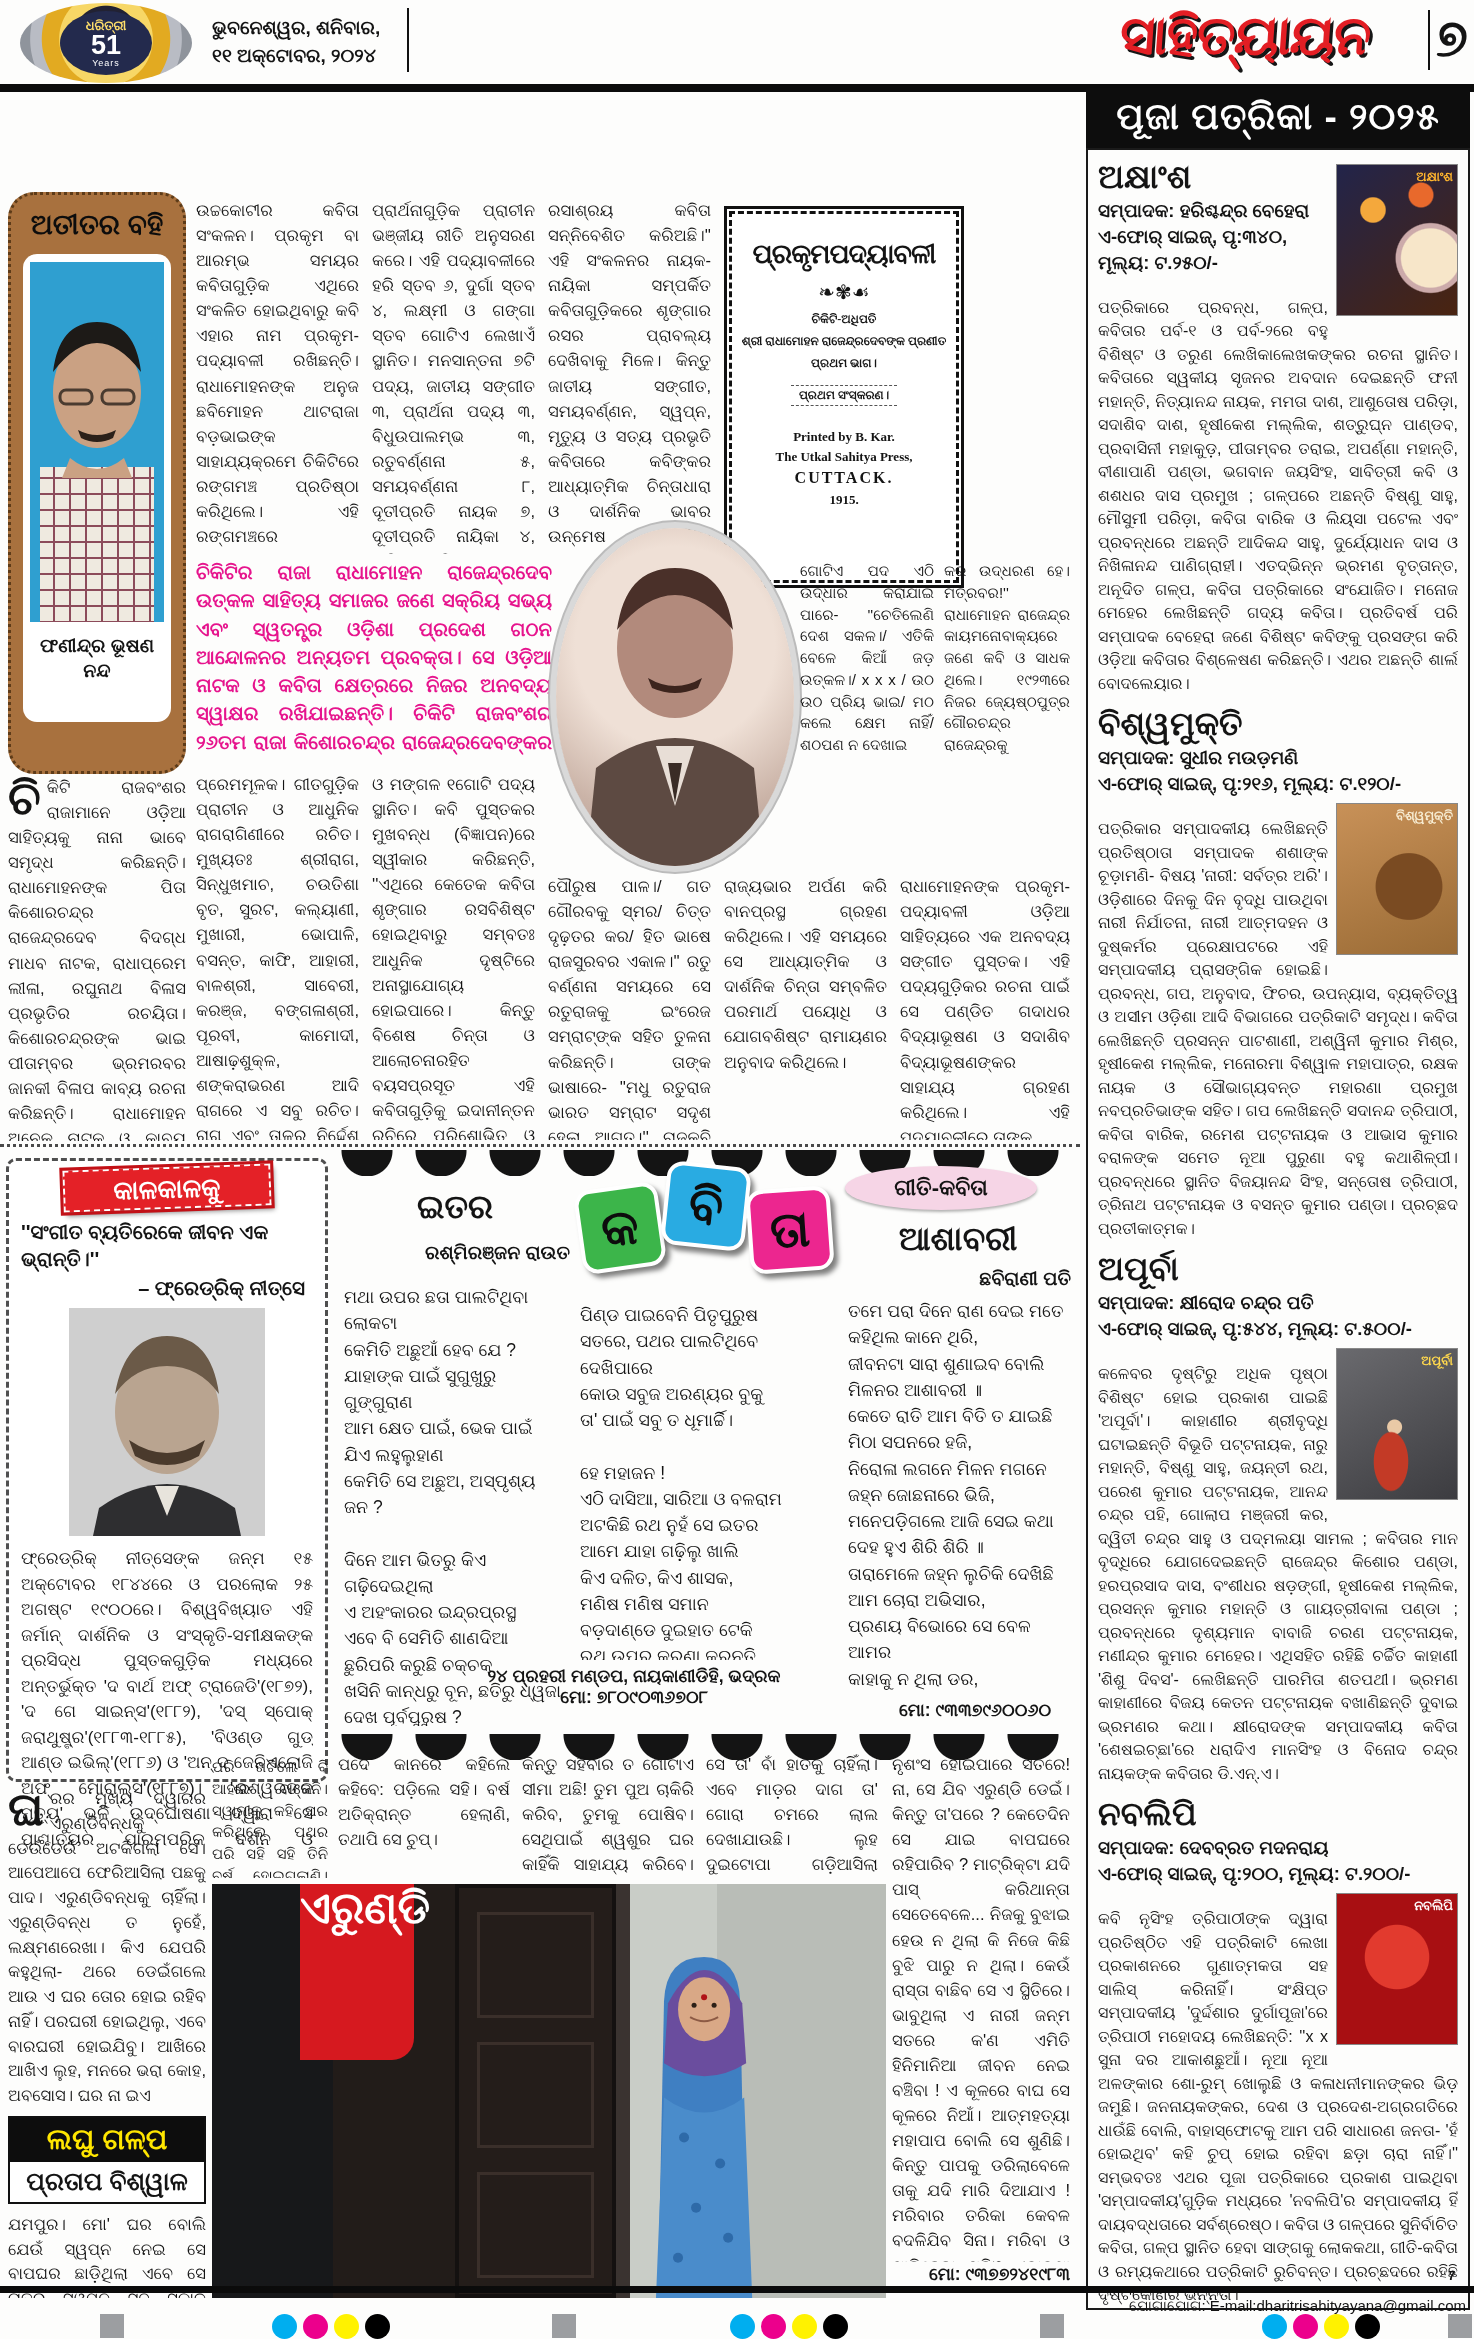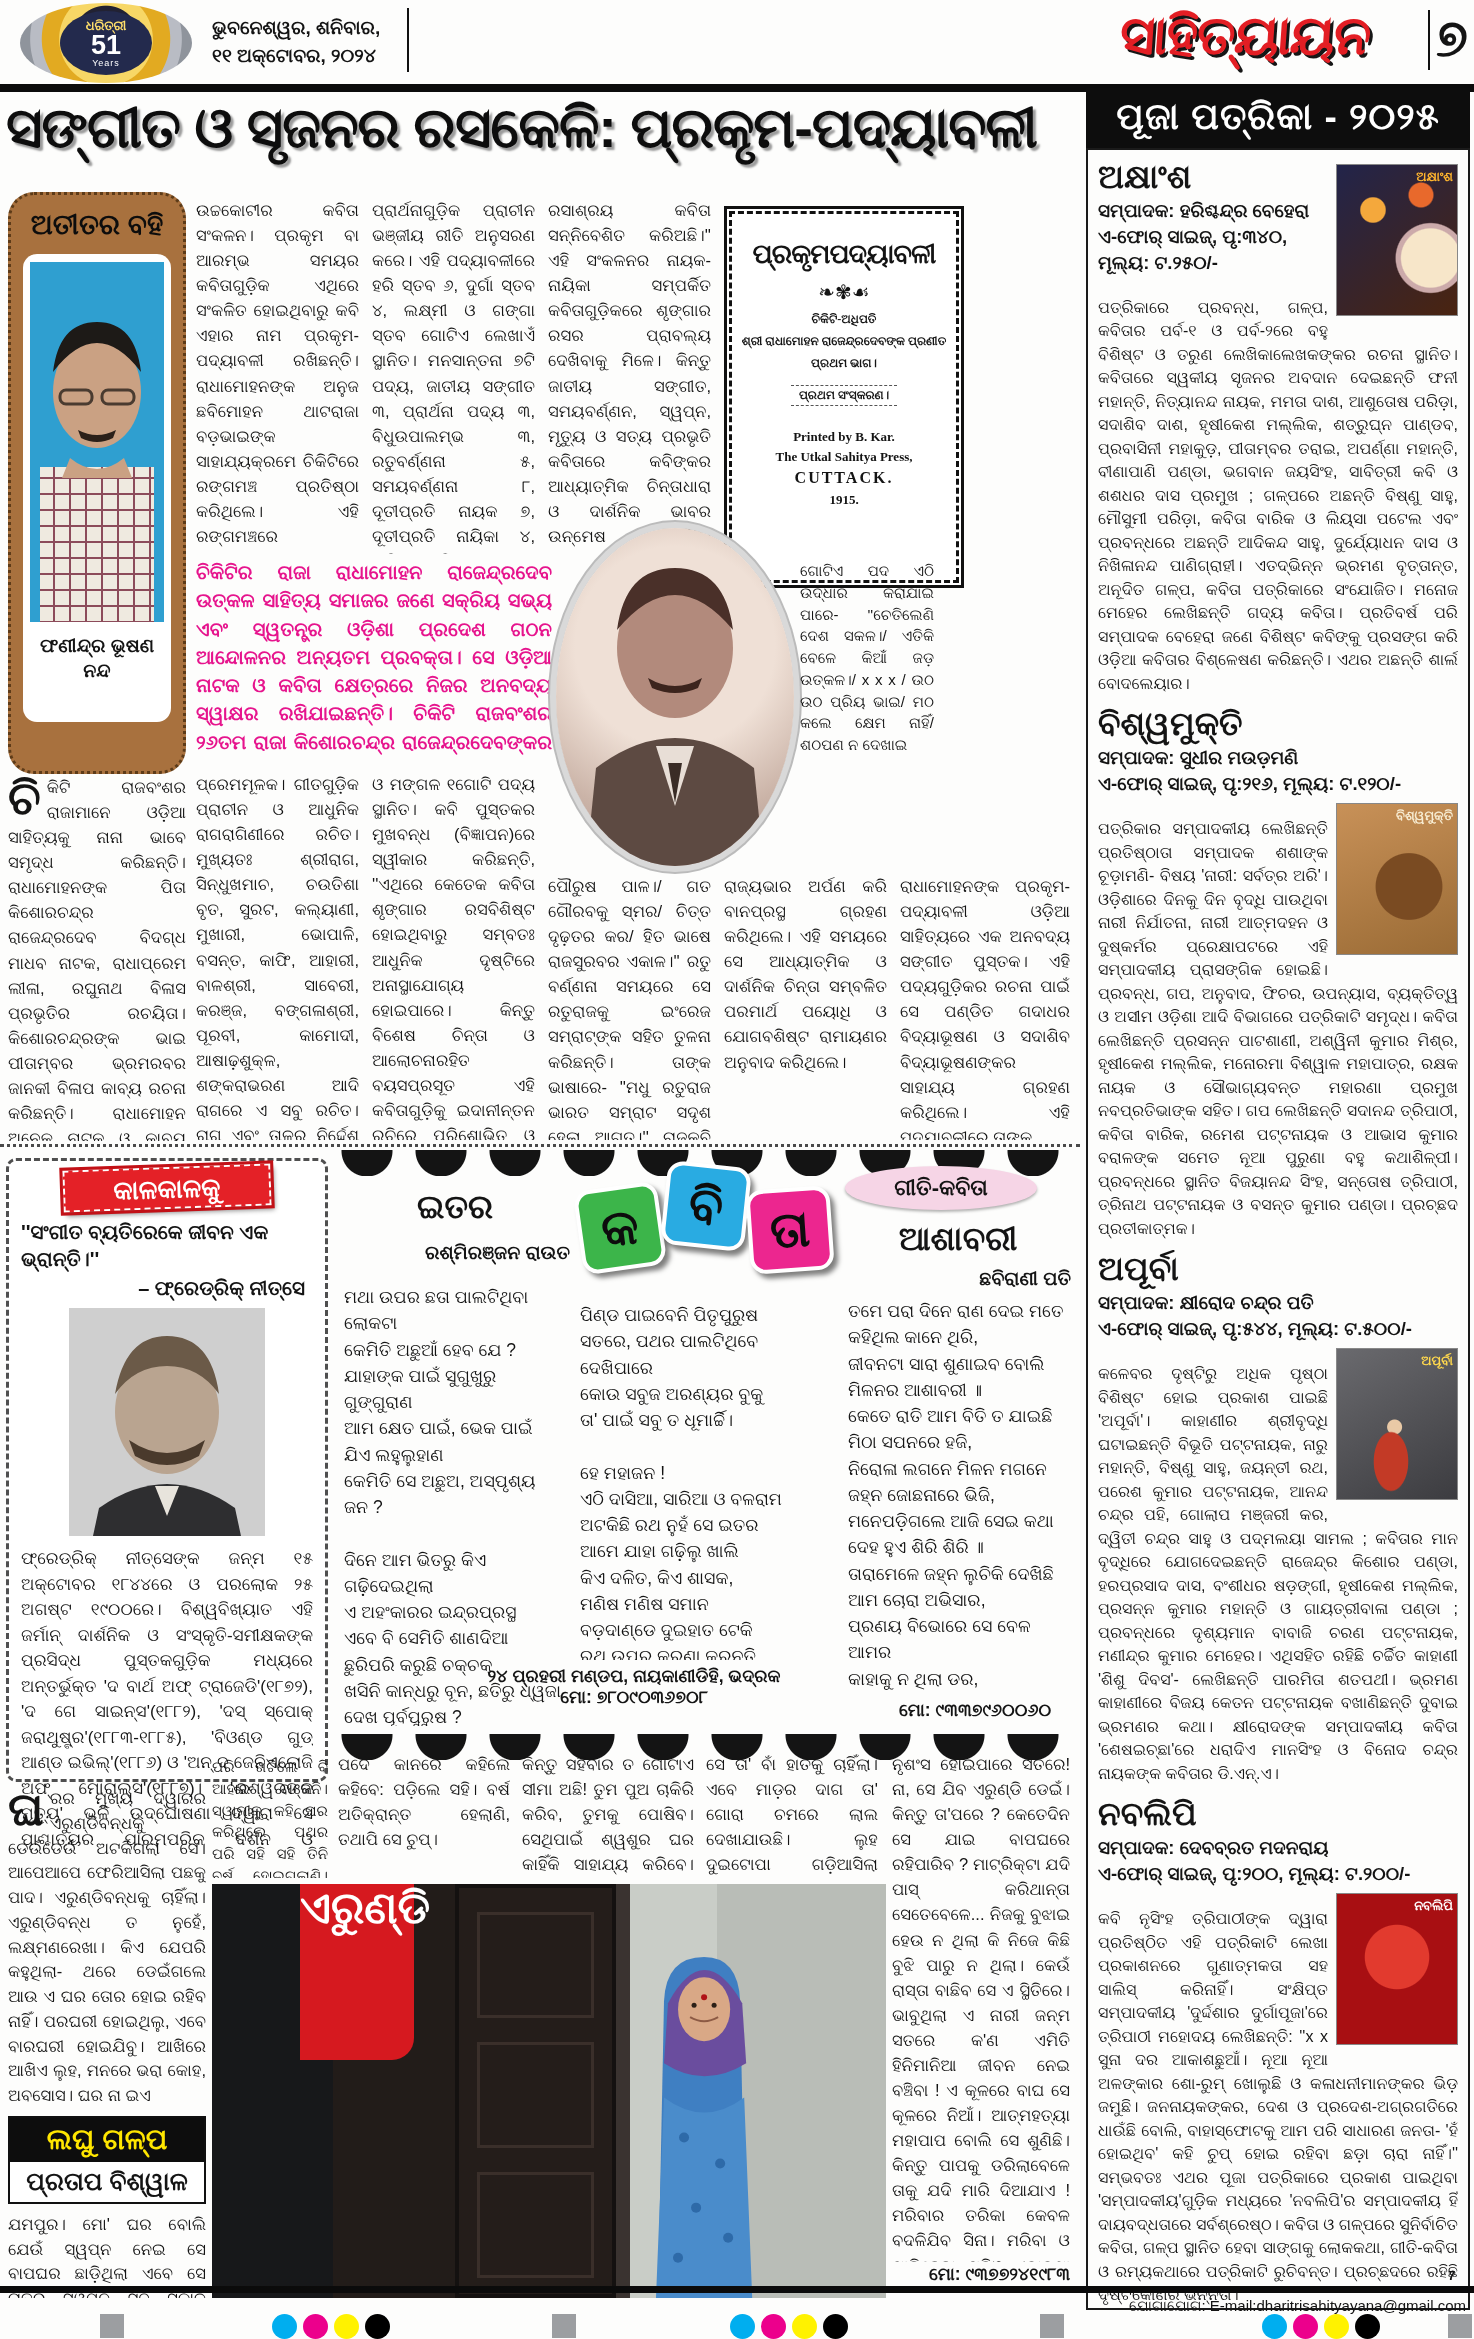--- a/index.html
+++ b/index.html
@@ -131,21 +131,20 @@
   <div class="abs dateline">
     <div>ଭୁବନେଶ୍ୱର, ଶନିବାର,</div>
     <div>୧୧ ଅକ୍ଟୋବର, ୨୦୨୪</div>
   </div>
   <div class="abs vrule" style="left:407px;top:8px;height:64px"></div>
   <div class="abs masthead">ସାହିତ୍ୟାୟନ</div>
   <div class="abs vrule" style="left:1428px;top:10px;height:60px"></div>
   <div class="abs pagenum">୭</div>
   <div class="abs hrule"></div>
 
-  <h1 class="abs headline">ସଙ୍ଗୀତ ଓ ସୃଜନର ରସକେଳି: ପ୍ରକୃମ-ପଦ୍ୟାବଳୀ</h1>
 
   <div class="abs sidebar">
     <div class="tag">ଅତୀତର ବହି</div>
     <div class="pframe">
       <div class="aphoto">
         <svg width="134" height="360" viewBox="0 0 134 360">
           <rect x="0" y="0" width="134" height="360" fill="#2f9fd0"></rect>
           <rect x="10" y="205" width="114" height="155" fill="#f4f1ea"></rect>
           <path d="M10 205 h114 v155 h-114 z" fill="none"></path>
           <rect x="10" y="205" width="114" height="155" fill="url(#chk)"></rect>
@@ -193,20 +192,21 @@
       <ellipse cx="119" cy="120" rx="58" ry="70" fill="#b28a7c"></ellipse>
       <path d="M61 102 q58 -70 116 0 q-8 -62 -58 -62 q-50 0 -58 62z" fill="#4a3029"></path>
       <path d="M92 150 q27 16 54 0 l-4 10 q-23 10 -46 0z" fill="#3c241d"></path>
       <path d="M40 240 q79 -60 158 0 l10 98 h-178z" fill="#5d4a42"></path>
       <path d="M100 218 h38 l-19 60z" fill="#e8ded6"></path>
       <path d="M112 235 h14 l-7 40z" fill="#3a2c26"></path>
     </svg>
   </div>
 
   <div class="abs just body-sm clip" style="left:800px;top:560px;width:134px;height:300px">ଗୋଟିଏ ପଦ ଏଠି ଉଦ୍ଧାର କରାଯାଇ ପାରେ- ''ଚେତିଲେଣି ଦେଶ ସକଳ।/ ଏତିକି ବେଳେ କିଆଁ ଜଡ଼ ଉତ୍କଳ।/ x x x / ଉଠ ଉଠ ପ୍ରିୟ ଭାଇ/ ମଠ କଲେ କ୍ଷେମ ନାହିଁ/ ଶଠପଣ ନ ଦେଖାଇ</div>
+  <div class="abs just body-sm clip" style="left:944px;top:560px;width:126px;height:300px">କର ଉଦ୍ଧରଣ ହେ। ମିତ୍ରବର!'' ରାଧାମୋହନ ରାଜେନ୍ଦ୍ର କାୟମନୋବାକ୍ୟରେ ଜଣେ କବି ଓ ସାଧକ ଥିଲେ। ୧୯୨୩ରେ ନିଜର ଜ୍ୟେଷ୍ଠପୁତ୍ର ଗୌରଚନ୍ଦ୍ର ରାଜେନ୍ଦ୍ରକୁ</div>
 
   <div class="abs just body-txt clip dropcap" style="left:8px;top:775px;width:178px;height:366px">ଚିକିଟି ରାଜବଂଶର ରାଜାମାନେ ଓଡ଼ିଆ ସାହିତ୍ୟକୁ ନାନା ଭାବେ ସମୃଦ୍ଧ କରିଛନ୍ତି। ରାଧାମୋହନଙ୍କ ପିତା କିଶୋରଚନ୍ଦ୍ର ରାଜେନ୍ଦ୍ରଦେବ ବିଦଗ୍ଧ ମାଧବ ନାଟକ, ରାଧାପ୍ରେମ ଲୀଳା, ରଘୁନାଥ ବିଳାସ ପ୍ରଭୃତିର ରଚୟିତା। କିଶୋରଚନ୍ଦ୍ରଙ୍କ ଭାଇ ପୀତାମ୍ବର ଭ୍ରମରବର ଜାନକୀ ବିଳାପ କାବ୍ୟ ରଚନା କରିଛନ୍ତି। ରାଧାମୋହନ ଅନେକ ନାଟକ ଓ କାବ୍ୟ ସୃଷ୍ଟି କରି ଓଡ଼ିଆ ସାହିତ୍ୟକୁ ପୁଷ୍କଳ କରିଛନ୍ତି। ପ୍ରେମତରଙ୍ଗ (୧୯୧୦), ପରିମଳା ସହ ଗମନ (୧୯୧୨), ପ୍ରକୃତି ରହସ୍ୟ (୧୯୧୪), ପ୍ରକୃତ ପ୍ରଣୟ ନାଟକ (୧୯୧୫), ପାଞ୍ଚାଳି ପଟାପହରଣ (୧୯୧୬), ପ୍ରତାପ ନାଟକ (୧୯୧୬), ପାଣ୍ଡବ ବନବାସ (୧୯୨୧) ପ୍ରଭୃତି ନାଟକ ଲେଖି ସ୍ୱପ୍ରତିଷ୍ଠିତ ଚିକିଟି ରଙ୍ଗମଞ୍ଚରେ ମଞ୍ଚସ୍ଥ କରିଛନ୍ତି। ତାଙ୍କର କାବ୍ୟଗୁଡ଼ିକ ହେଲା- ପ୍ରେମମଞ୍ଜରୀ (୧୯୧୩), ପ୍ରକୃମ-ପଦ୍ୟାବଳୀ (୧୯୧୫), ପ୍ରକୃତି ବର୍ଣ୍ଣନା (୧୯୨୧)। 'ପ୍ରେମମଞ୍ଜରୀ' କାବ୍ୟରେ ଚିକିଟି ରାଜବଂଶ ତଥା ତାଙ୍କର ପରିଚୟ ପ୍ରଦାନ କରାଯାଇଛି। ପ୍ରକୃମ-ପଦ୍ୟାବଳୀ ଏକ</div>
   <div class="abs just body-txt clip" style="left:196px;top:772px;width:163px;height:368px">ପ୍ରେମମୂଳକ। ଗୀତଗୁଡ଼ିକ ପ୍ରାଚୀନ ଓ ଆଧୁନିକ ରାଗରାଗିଣୀରେ ରଚିତ। ମୁଖ୍ୟତଃ ଶ୍ରୀରାଗ, ସିନ୍ଧୁଖମାଚ, ଚଉତିଶା ବୃତ, ସୁରଟ, କଲ୍ୟାଣୀ, ମୁଖାରୀ, ଭୋପାଳି, ବସନ୍ତ, କାଫି, ଆହାରୀ, ବାଳଶ୍ରୀ, ସାବେରୀ, କରଞ୍ଜ, ବଙ୍ଗଳାଶ୍ରୀ, ପୂରବୀ, କାମୋଦୀ, ଆଷାଢ଼ଶୁକ୍ଳ, ଶଙ୍କରାଭରଣ ଆଦି ରାଗରେ ଏ ସବୁ ରଚିତ। ରାଗ ଏବଂ ତାଳର ନିର୍ଦ୍ଦେଶ ପ୍ରତି ପଦ୍ୟରେ ରହିଛି। ସଙ୍ଗୀତଗୁଡ଼ିକରେ ସ୍ୱର ସଂଯୋଜନାର ମାର୍ଗ ପ୍ରଦର୍ଶିତ ହୋଇଛି। ଏଥିରେ ପଲ୍ଲବୀ, ଅନୁପଲ୍ଲବୀ, ମୁଗ୍ଧାଈଶ୍ୱର, ଉପପଲ୍ଲବୀ, ଚରଣ ଆଦିର ଯଥାଯଥ ସ୍ୱର ନିୟମ ପ୍ରଦତ୍ତ ହୋଇଛି। ସ୍ତବ ଓ</div>
   <div class="abs just body-txt clip" style="left:372px;top:772px;width:163px;height:368px">ଓ ମଙ୍ଗଳ ୧ଗୋଟି ପଦ୍ୟ ସ୍ଥାନିତ। କବି ପୁସ୍ତକର ମୁଖବନ୍ଧ (ବିଜ୍ଞାପନ)ରେ ସ୍ୱୀକାର କରିଛନ୍ତି, ''ଏଥିରେ କେତେକ କବିତା ଶୃଙ୍ଗାର ରସବିଶିଷ୍ଟ ହୋଇଥିବାରୁ ସମ୍ବତଃ ଆଧୁନିକ ଦୃଷ୍ଟିରେ ଅନାସ୍ଥାଯୋଗ୍ୟ ହୋଇପାରେ। କିନ୍ତୁ ବିଶେଷ ଚିନ୍ତା ଓ ଆଲୋଚନାରହିତ ବୟସପ୍ରସୂତ ଏହି କବିତାଗୁଡ଼ିକୁ ଇଦାନୀନ୍ତନ ରୁଚିରେ ପରିଶୋଭିତ ଓ ପରିବର୍ତ୍ତନ କରି ନ ପାରି ଅବିକଳ ପ୍ରକାଶ କରିବା ଅଭିଳାଷକୁ ଜୟ କରିପାରିଲି ନାହିଁ। ଯେଉଁମାନଙ୍କ ପକ୍ଷେ ଶୃଙ୍ଗାର ରସ ବର୍ଜନୀୟ, ସେମାନଙ୍କର କୌତୁକ ନିବୃତ୍ତି ନିମନ୍ତେ</div>
   <div class="abs just body-txt clip" style="left:548px;top:874px;width:163px;height:266px">ପୌରୁଷ ପାଳ।/ ଗତ ଗୌରବକୁ ସ୍ମର/ ଚିତ୍ତ ଦୃଢ଼ତର କର/ ହିତ ଭାଷେ ରାଜସୁରବର ଏକାଳ।'' ରତୁ ବର୍ଣ୍ଣନା ସମୟରେ ସେ ରତୁରାଜକୁ ଇଂରେଜ ସମ୍ରାଟ୍‌ଙ୍କ ସହିତ ତୁଳନା କରିଛନ୍ତି। ତାଙ୍କ ଭାଷାରେ- ''ମଧୁ ରତୁରାଜ ଭାରତ ସମ୍ରାଟ ସଦୃଶ ହେଲା ଆଗତ।'' ରାଜକବି ମୃତ୍ୟୁ, ସତ୍ୟ ଓ ଶାନ୍ତି ସମ୍ପର୍କରେ ବିଭିନ୍ନ ପଦ୍ୟ ରଚନା କରି</div>
   <div class="abs just body-txt clip" style="left:900px;top:874px;width:170px;height:266px">ରାଧାମୋହନଙ୍କ ପ୍ରକୃମ-ପଦ୍ୟାବଳୀ ଓଡ଼ିଆ ସାହିତ୍ୟରେ ଏକ ଅନବଦ୍ୟ ସଙ୍ଗୀତ ପୁସ୍ତକ। ଏହି ପଦ୍ୟଗୁଡ଼ିକର ରଚନା ପାଇଁ ସେ ପଣ୍ଡିତ ଗଦାଧର ବିଦ୍ୟାଭୂଷଣ ଓ ସଦାଶିବ ବିଦ୍ୟାଭୂଷଣଙ୍କର ସାହାଯ୍ୟ ଗ୍ରହଣ କରିଥିଲେ। ଏହି ପଦ୍ୟାବଳୀରେ ତାଙ୍କ</div>
   <div class="abs just body-txt clip" style="left:724px;top:874px;width:163px;height:266px">ରାଜ୍ୟଭାର ଅର୍ପଣ କରି ବାନପ୍ରସ୍ଥ ଗ୍ରହଣ କରିଥିଲେ। ଏହି ସମୟରେ ସେ ଆଧ୍ୟାତ୍ମିକ ଓ ଦାର୍ଶନିକ ଚିନ୍ତା ସମ୍ବଳିତ ପରମାର୍ଥ ପୟୋଧି ଓ ଯୋଗବଶିଷ୍ଟ ରାମାୟଣର ଅନୁବାଦ କରିଥିଲେ।</div>
 
   <div class="abs dotsep"></div>
 

